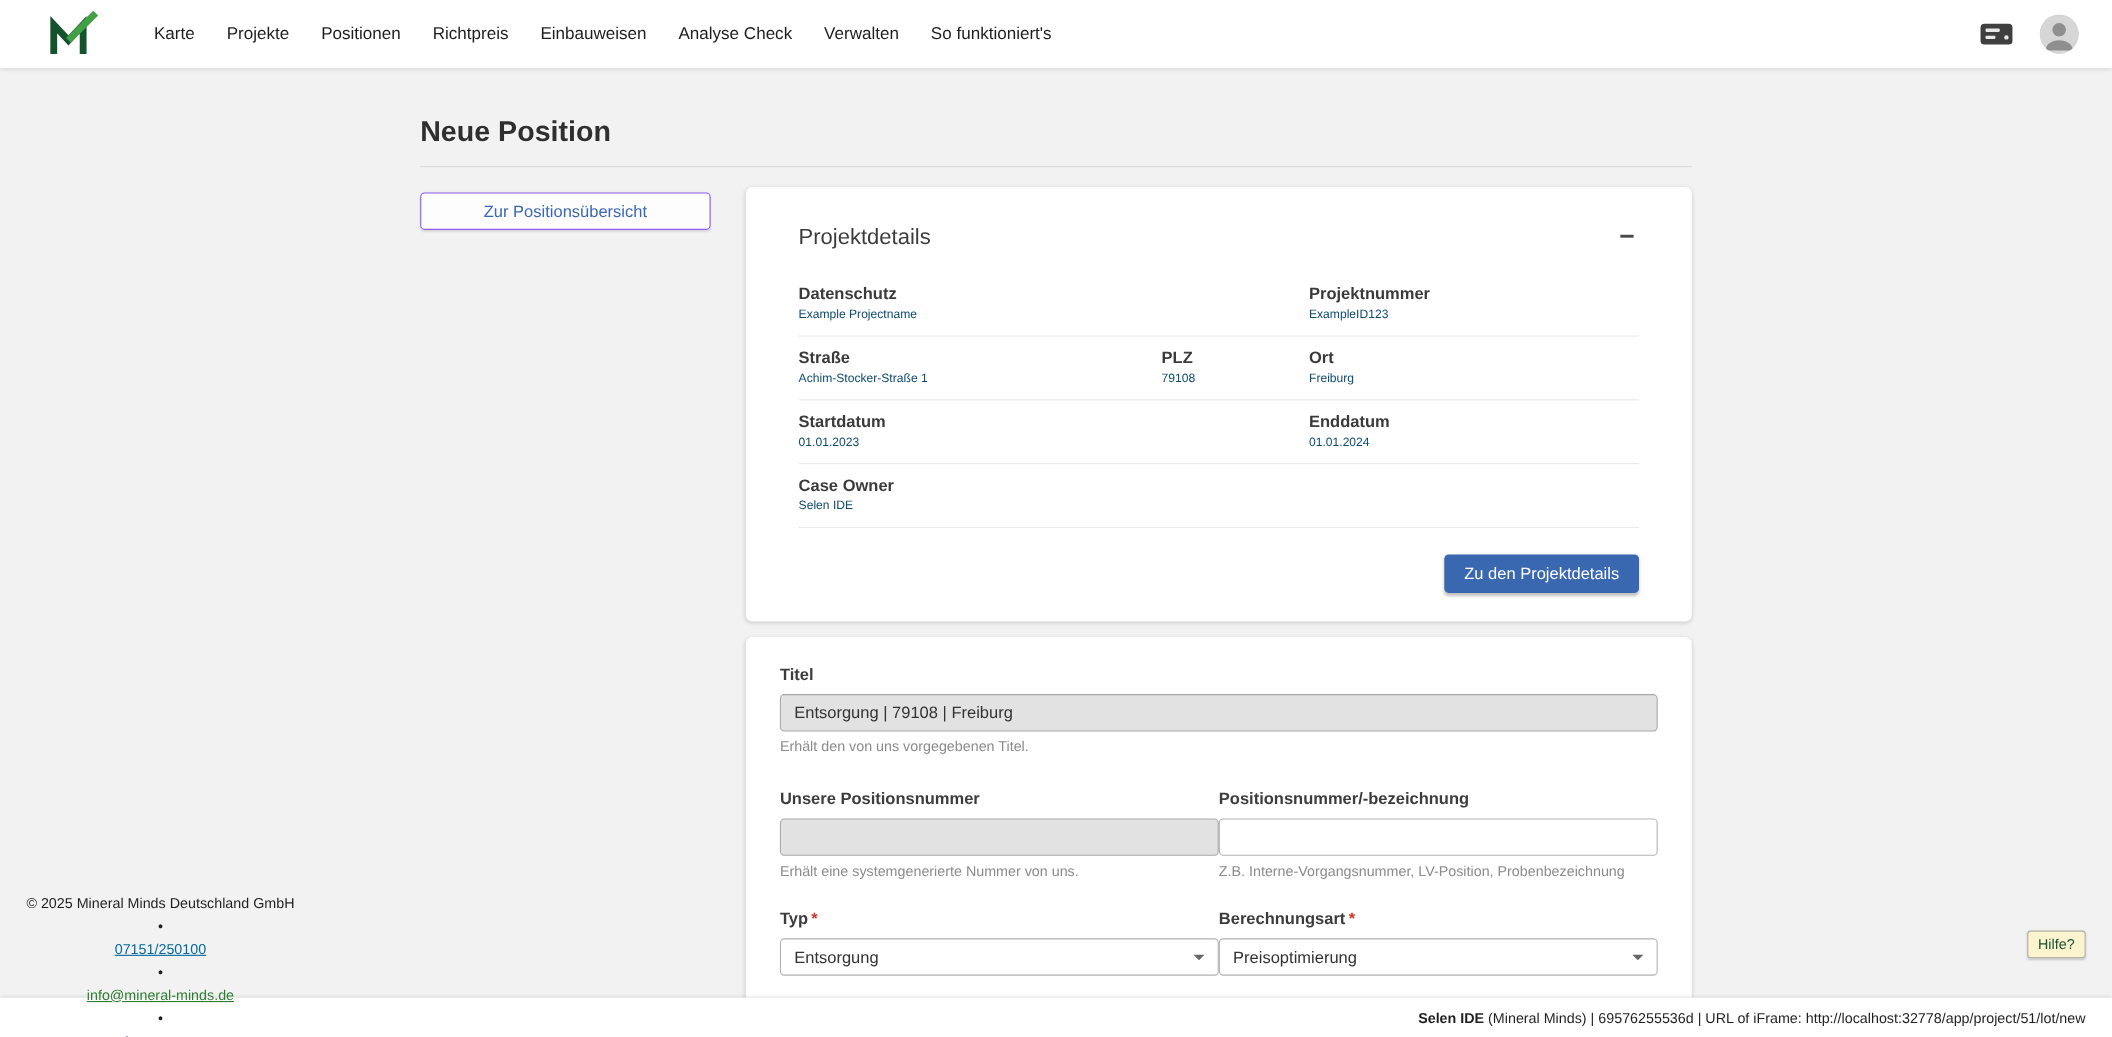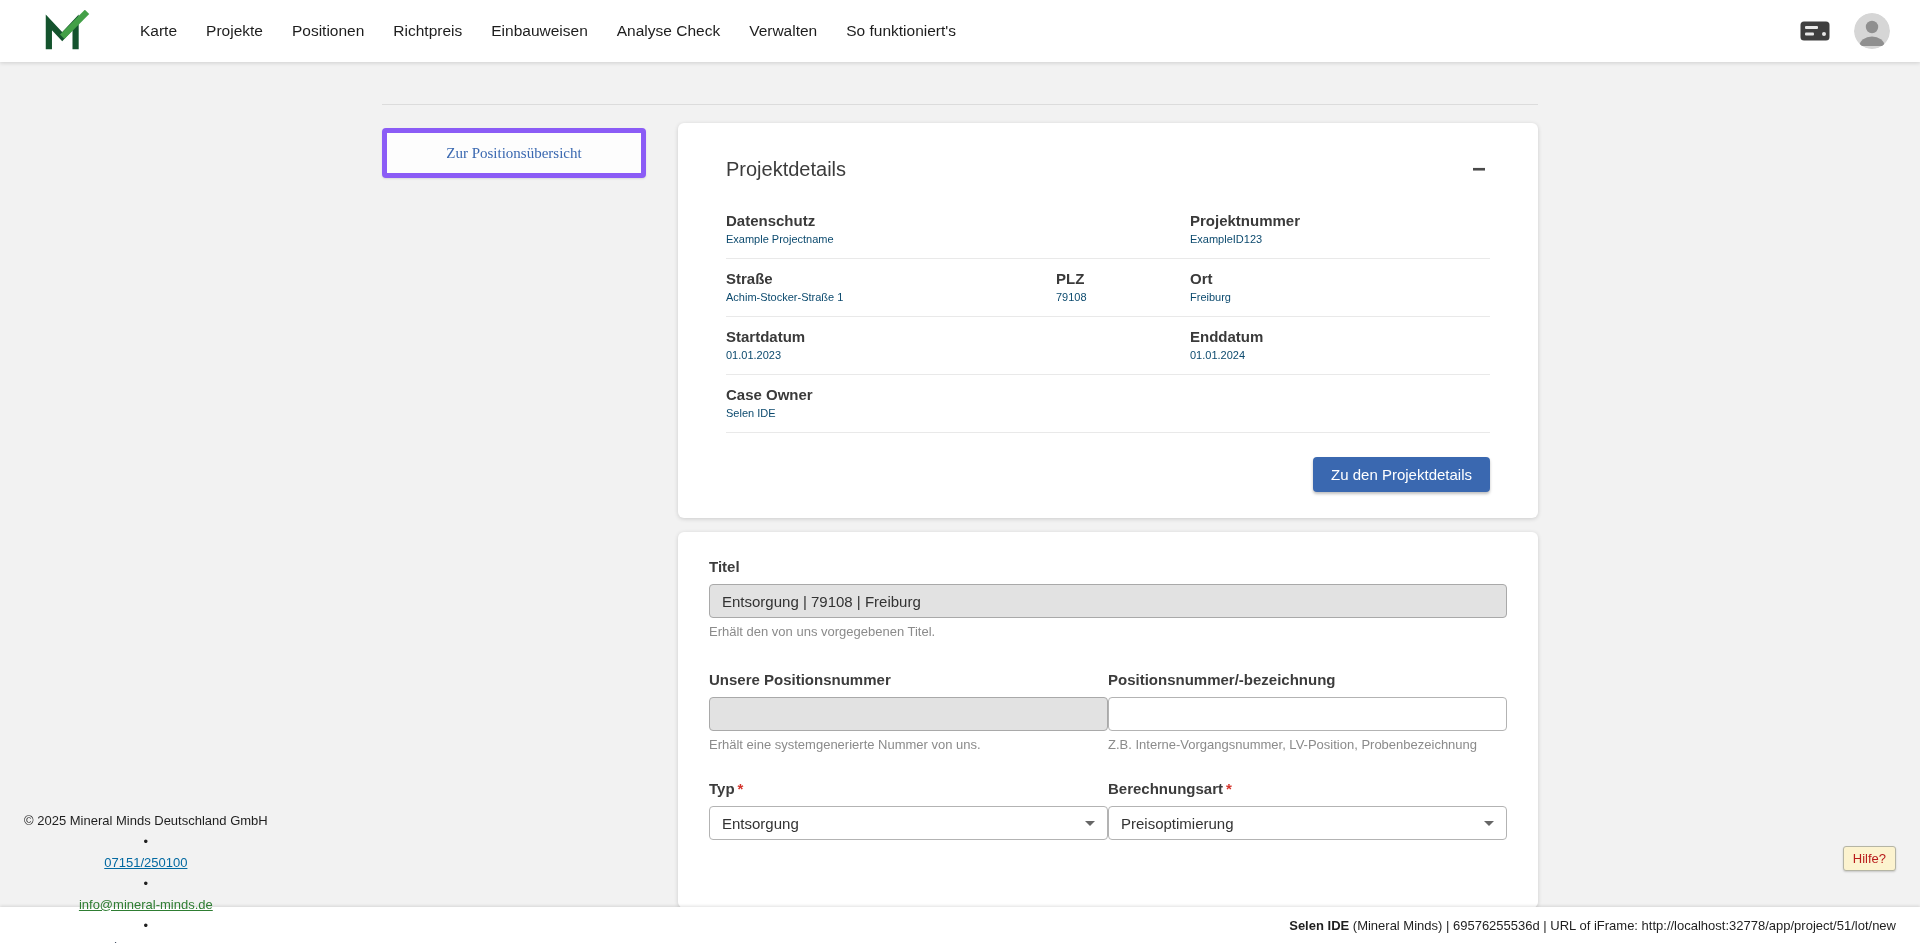--- a/index.html
+++ b/index.html
@@ -37,23 +37,23 @@
 
   
   main { flex: 1 1 auto; overflow: hidden; position: relative; background: #f2f2f2; }
   .container { width: 1156px; margin: 0 auto; padding-top: 42px; }
   .page-title { font-size: 26px; font-weight: 700; color: #2f2f2f; margin: 0 0 16px 0; }
   .title-divider { border: none; border-top: 1px solid #dcdcdc; margin: 0 0 18px 0; }
 
   .layout { display: flex; gap: 32px; align-items: flex-start; }
   .left-col { width: 264px; flex: 0 0 264px; padding-top: 5px; }
   .outline-btn {
-    width: 100%; height: 50px;
-    background: #fdfdfd; border: 5px solid #8b5cf6; border-radius: 4px;
-    color: #3a68b0; font-size: 15px; font-family: Liberation Serif, serif;
+    width: 100%; height: 34px;
+    background: #fdfdfd; border: 1px solid #8b5cf6; border-radius: 4px;
+    color: #3a68b0; font-size: 15px; font-family: Liberation Sans, sans-serif;
     cursor: pointer; box-shadow: 0 1px 2px rgba(0,0,0,.1);
   }
   .right-col { flex: 1; display: flex; flex-direction: column; gap: 14px; }
 
   .card {
     background: #fff; border-radius: 6px;
     box-shadow: 0 1px 4px rgba(0,0,0,.16);
   }
 
   
@@ -107,21 +107,21 @@
   .select .arrow {
     width: 0; height: 0;
     border-left: 5px solid transparent; border-right: 5px solid transparent;
     border-top: 5px solid #666;
   }
 
   
   .help-badge {
     position: fixed; right: 24px; bottom: 72px;
     background: #fcf3cf; border: 1px solid #b5b5a5; border-radius: 3px;
-    padding: 4px 9px; font-size: 13px; color: #b91c1c;
+    padding: 4px 9px; font-size: 13px; color: #14532d;
     box-shadow: 0 1px 2px rgba(0,0,0,.18); cursor: pointer; z-index: 30;
   }
 
   
   footer {
     height: 36px; flex: 0 0 36px;
     background: #ffffff;
     display: flex; align-items: center; justify-content: space-between;
     padding: 0 24px;
     font-size: 13px; color: #1f1f1f;
@@ -170,20 +170,21 @@
         <circle cx="18" cy="18" r="18" fill="#d6d6d6"></circle>
         <circle cx="18" cy="14" r="6.2" fill="#8f8f8f"></circle>
         <path d="M5.5 33 a12.5 9.5 0 0 1 25 0 z" fill="#8f8f8f"></path>
       </svg>
     </span>
   </div>
 </header>
 
 <main>
   <div class="container">
+    <h1 class="page-title">Neue Position</h1>
     <hr class="title-divider">
 
     <div class="layout">
       <div class="left-col">
         <button class="outline-btn">Zur Positionsübersicht</button>
       </div>
 
       <div class="right-col">
 
         <section class="card project-card">

